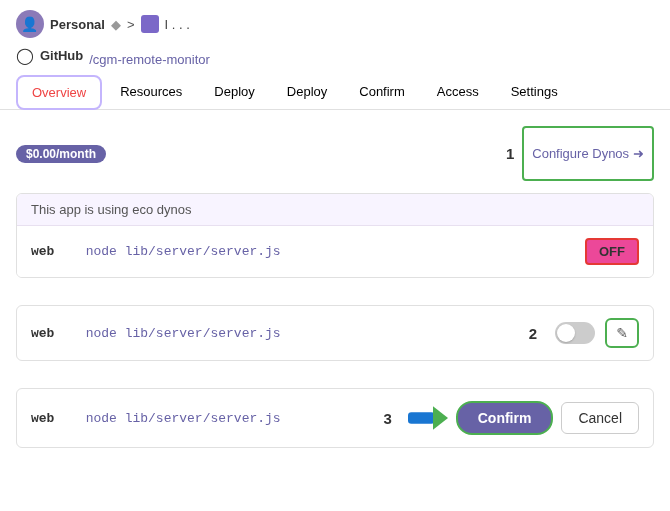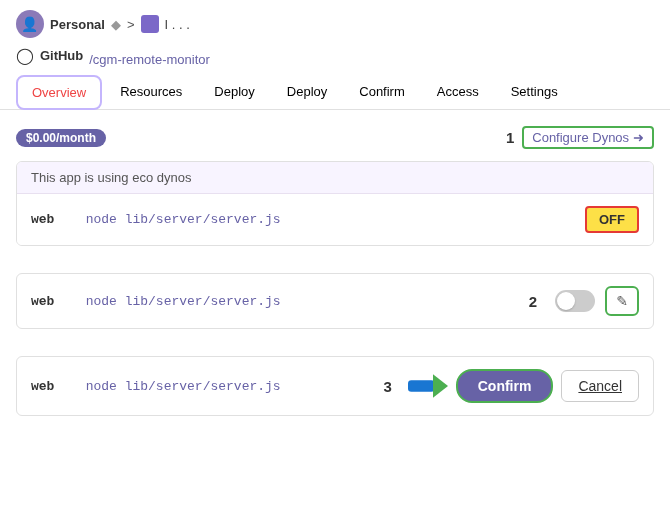--- a/index.html
+++ b/index.html
@@ -113,21 +113,21 @@
       font-size: 15px;
       font-weight: 600;
       color: #333;
     }
     .configure-link {
       color: #6762a6;
       text-decoration: none;
       font-size: 13px;
       border: 2px solid #4caf50;
       border-radius: 4px;
-      padding: 2px 8px;
+      padding: 18px 8px;
       display: flex;
       align-items: center;
       gap: 4px;
     }
 
     
     .dyno-card {
       border: 1px solid #e0e0e0;
       border-radius: 6px;
       margin-bottom: 27px;
@@ -158,21 +158,21 @@
       color: #333;
     }
     .dyno-command .cmd-text {
       color: #6762a6;
     }
 
     
     .off-btn {
       border: 2px solid #e53935;
       color: #333;
-      background: #fde047;
+      background: #ec4899;
       padding: 4px 12px;
       border-radius: 4px;
       font-size: 13px;
       font-weight: 600;
       cursor: pointer;
     }
 
     
     .dyno-row-2 {
       display: flex;
@@ -256,21 +256,20 @@
       cursor: pointer;
     }
     .cancel-btn {
       background: #fff;
       color: #333;
       border: 1px solid #ccc;
       border-radius: 6px;
       padding: 7px 16px;
       font-size: 14px;
       cursor: pointer;
-      text-decoration: underline;
     }
   </style>
 </head>
 <body>
 
 <div class="top-nav">
   <div class="avatar">👤</div>
   <span class="org-name">Personal</span>
   <span class="chevron">◆</span>
   <span>&gt;</span>

